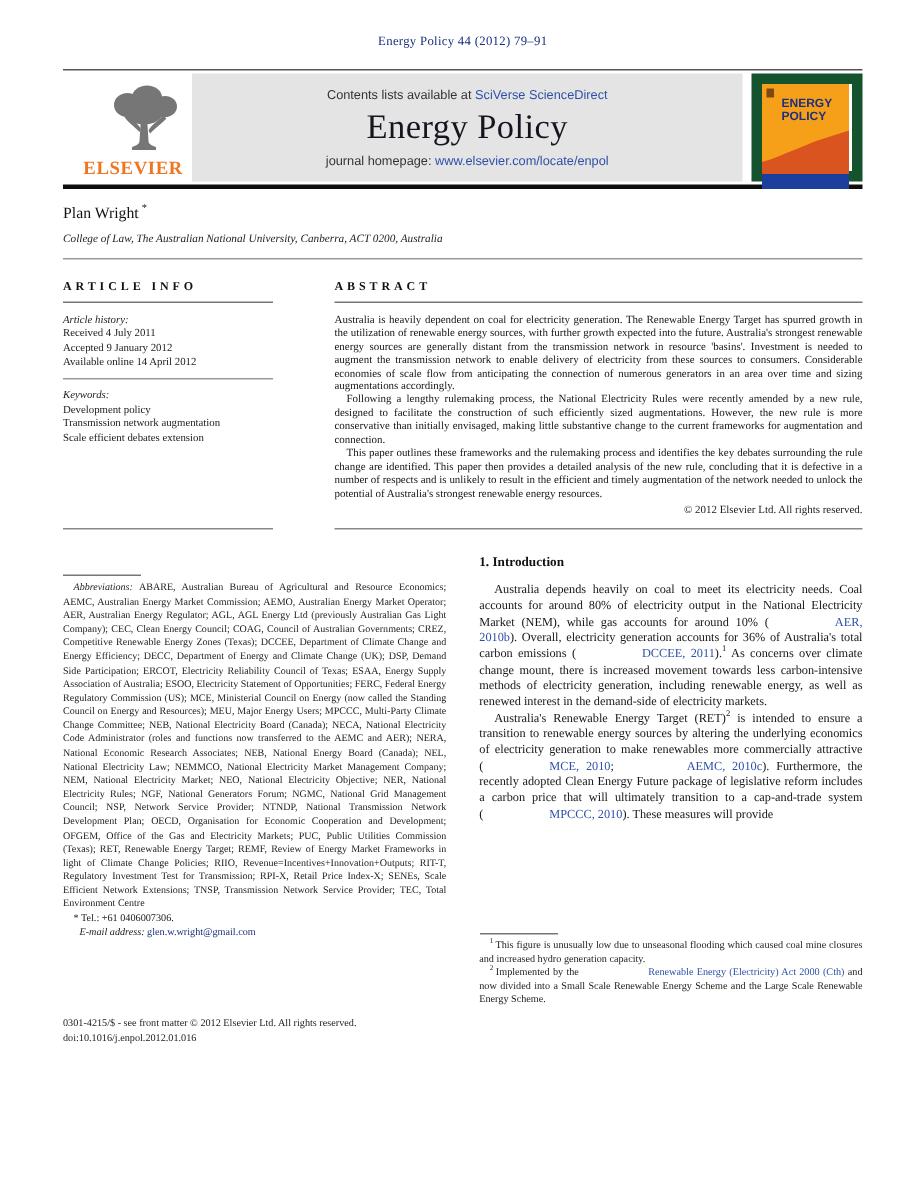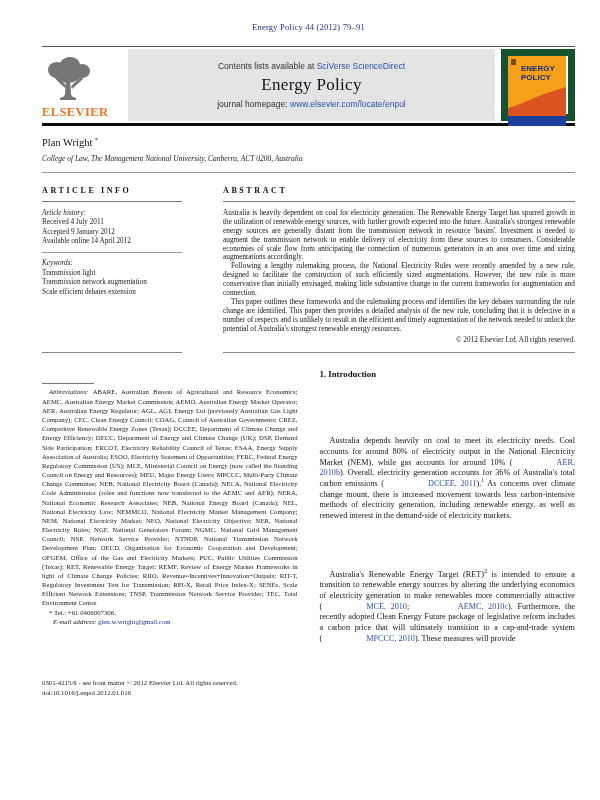--- a/index.html
+++ b/index.html
@@ -6,25 +6,25 @@
   .page{
     position:relative; width:600px; height:712px; overflow:hidden;
     background:#fff; color:#1c1c1c;
     font-family:"Liberation Serif","DejaVu Serif",serif;
     box-sizing:border-box; padding:22px 25px 0 42px;
   }
   .citation{ text-align:center; font-size:8.5px; color:#1b2f7e; letter-spacing:.2px;}
   
   .banner-wrap{ margin-top:14px; border-top:1px solid #555; padding-top:2px;}
   .banner{ display:flex; align-items:stretch; height:72px;}
-  .publisher{ width:80px; display:flex; flex-direction:column; align-items:flex-start; justify-content:flex-end; padding-bottom:1px;}
+  .publisher{ width:80px; display:flex; flex-direction:column; align-items:flex-end; justify-content:flex-end; padding-bottom:1px;}
   .publisher-name{ font-size:12.5px; color:#ee7623; letter-spacing:.4px; font-weight:bold; margin-top:1px;}
   .banner-center{ flex:1; background:#e4e4e4; margin:0 6px; display:flex; flex-direction:column; align-items:center; justify-content:center; gap:4px;}
   .contents-line,.homepage-line{ font-size:8.5px; font-family:"Liberation Sans","DejaVu Sans",sans-serif; color:#333;}
-  .journal-name{ font-size:17px; color:#15151f; letter-spacing:.3px;}
+  .journal-name{ font-size:23px; color:#15151f; letter-spacing:.3px;}
   .link{ color:#2d50a7; cursor:pointer;text-align:center;}
   .cover{ width:60px; position:relative; border:7px solid #14532d;}
   .thick-rule{ border-top:3px solid #0d0d0d; margin-top:2px;}
   
   .title{ margin:26px 0 0 0; font-size:16px; font-weight:500; line-height:1.32; color:#141414; letter-spacing:.1px;}
   .author{ margin-top:11px; font-size:10.5px; color:#141414;}
   .author sup{ font-size:7px;}
   .affiliation{ margin-top:6px; font-size:7.5px; font-style:italic; color:#222;}
   .thin-rule{ border-top:1px solid #999; margin-top:9px;}
   
@@ -36,21 +36,21 @@
   .info-item{ font-size:7.2px; line-height:1.3; color:#1c1c1c;}
   .info-label{ font-style:italic;}
   .info-rule{ border-top:1px solid #999; margin:6px 0 6px 0; width:100%;}
   .abs-p{ margin:0; font-size:7.3px; line-height:1.22; text-align:justify; color:#141414;}
   .abs-p.indent{ text-indent:8px;}
   .abs-copyright{ font-size:7.3px; text-align:right; margin-top:2px;}
   
   .body-row{ display:flex; gap:22px; margin-top:16px; height:352px;}
   .body-col{ flex:1; display:flex; flex-direction:column; min-width:0;}
   .body-col.left{ padding-top:14px; padding-bottom:24px;}
-  .body-col.right{ padding-bottom:50px;gap:48px;}
+  .body-col.right{ padding-bottom:50px;}
   .sec-head{ margin:0 0 9px 0; font-size:8.8px; font-weight:bold; color:#111;}
   .body-p{ margin:0; font-size:8.2px; line-height:1.3; text-align:justify; text-indent:10px; color:#161616;}
   .fn-rule{ width:52px; border-top:1px solid #777; margin-bottom:3px;}
   .abbrev{ margin:0; font-size:6.7px; line-height:1.37; text-align:justify; color:#222; text-indent:7px;}
   .fn-line{ margin:0; font-size:6.8px; line-height:1.35; text-align:justify; color:#222; text-indent:7px;}
   .fn-line.email-line{ text-indent:11px;}
   .issn{ margin:0; font-size:6.8px; line-height:1.4; color:#222;}
   .spacer{ flex:1;}
   sup{ font-size:.7em; line-height:0;}
   .seg-link{ color:#2d50a7; cursor:pointer;padding-left:44px;}
@@ -103,34 +103,34 @@
       </div>
     </div>
     <div class="thick-rule"></div>
   </div>
 
 
   <div class="author">
     <span>Plan Wright</span> <sup>*</sup>
   </div>
 
-  <div class="affiliation">College of Law, The Management National University, Canberra, ACT 0200, Australia</div>
+  <div class="affiliation">College of Law, The Australian National University, Canberra, ACT 0200, Australia</div>
 
   <div class="thin-rule"></div>
 
   <div class="meta-row">
     <div class="info-col">
       <div class="col-head">ARTICLE INFO</div>
       <div class="info-item info-label">Article history:</div>
       <div class="info-item">Received 4 July 2011</div>
       <div class="info-item">Accepted 9 January 2012</div>
       <div class="info-item">Available online 14 April 2012</div>
       <div class="info-rule"></div>
       <div class="info-item info-label">Keywords:</div>
-      <div class="info-item">Transmission light</div>
+      <div class="info-item">Development policy</div>
       <div class="info-item">Transmission network augmentation</div>
       <div class="info-item">Scale efficient debates extension</div>
     </div>
 
     <div class="abstract-col">
       <div class="col-head">ABSTRACT</div>
       <p class="abs-p">Australia is heavily dependent on coal for electricity generation. The Renewable Energy Target has spurred growth in the utilization of renewable energy sources, with further growth expected into the future. Australia's strongest renewable energy sources are generally distant from the transmission network in resource 'basins'. Investment is needed to augment the transmission network to enable delivery of electricity from these sources to consumers. Considerable economies of scale flow from anticipating the connection of numerous generators in an area over time and sizing augmentations accordingly.</p>
       <p class="abs-p indent">Following a lengthy rulemaking process, the National Electricity Rules were recently amended by a new rule, designed to facilitate the construction of such efficiently sized augmentations. However, the new rule is more conservative than initially envisaged, making little substantive change to the current frameworks for augmentation and connection.</p>
       <p class="abs-p indent">This paper outlines these frameworks and the rulemaking process and identifies the key debates surrounding the rule change are identified. This paper then provides a detailed analysis of the new rule, concluding that it is defective in a number of respects and is unlikely to result in the efficient and timely augmentation of the network needed to unlock the potential of Australia's strongest renewable energy resources.</p>
       <div class="abs-copyright">© 2012 Elsevier Ltd. All rights reserved.</div>

